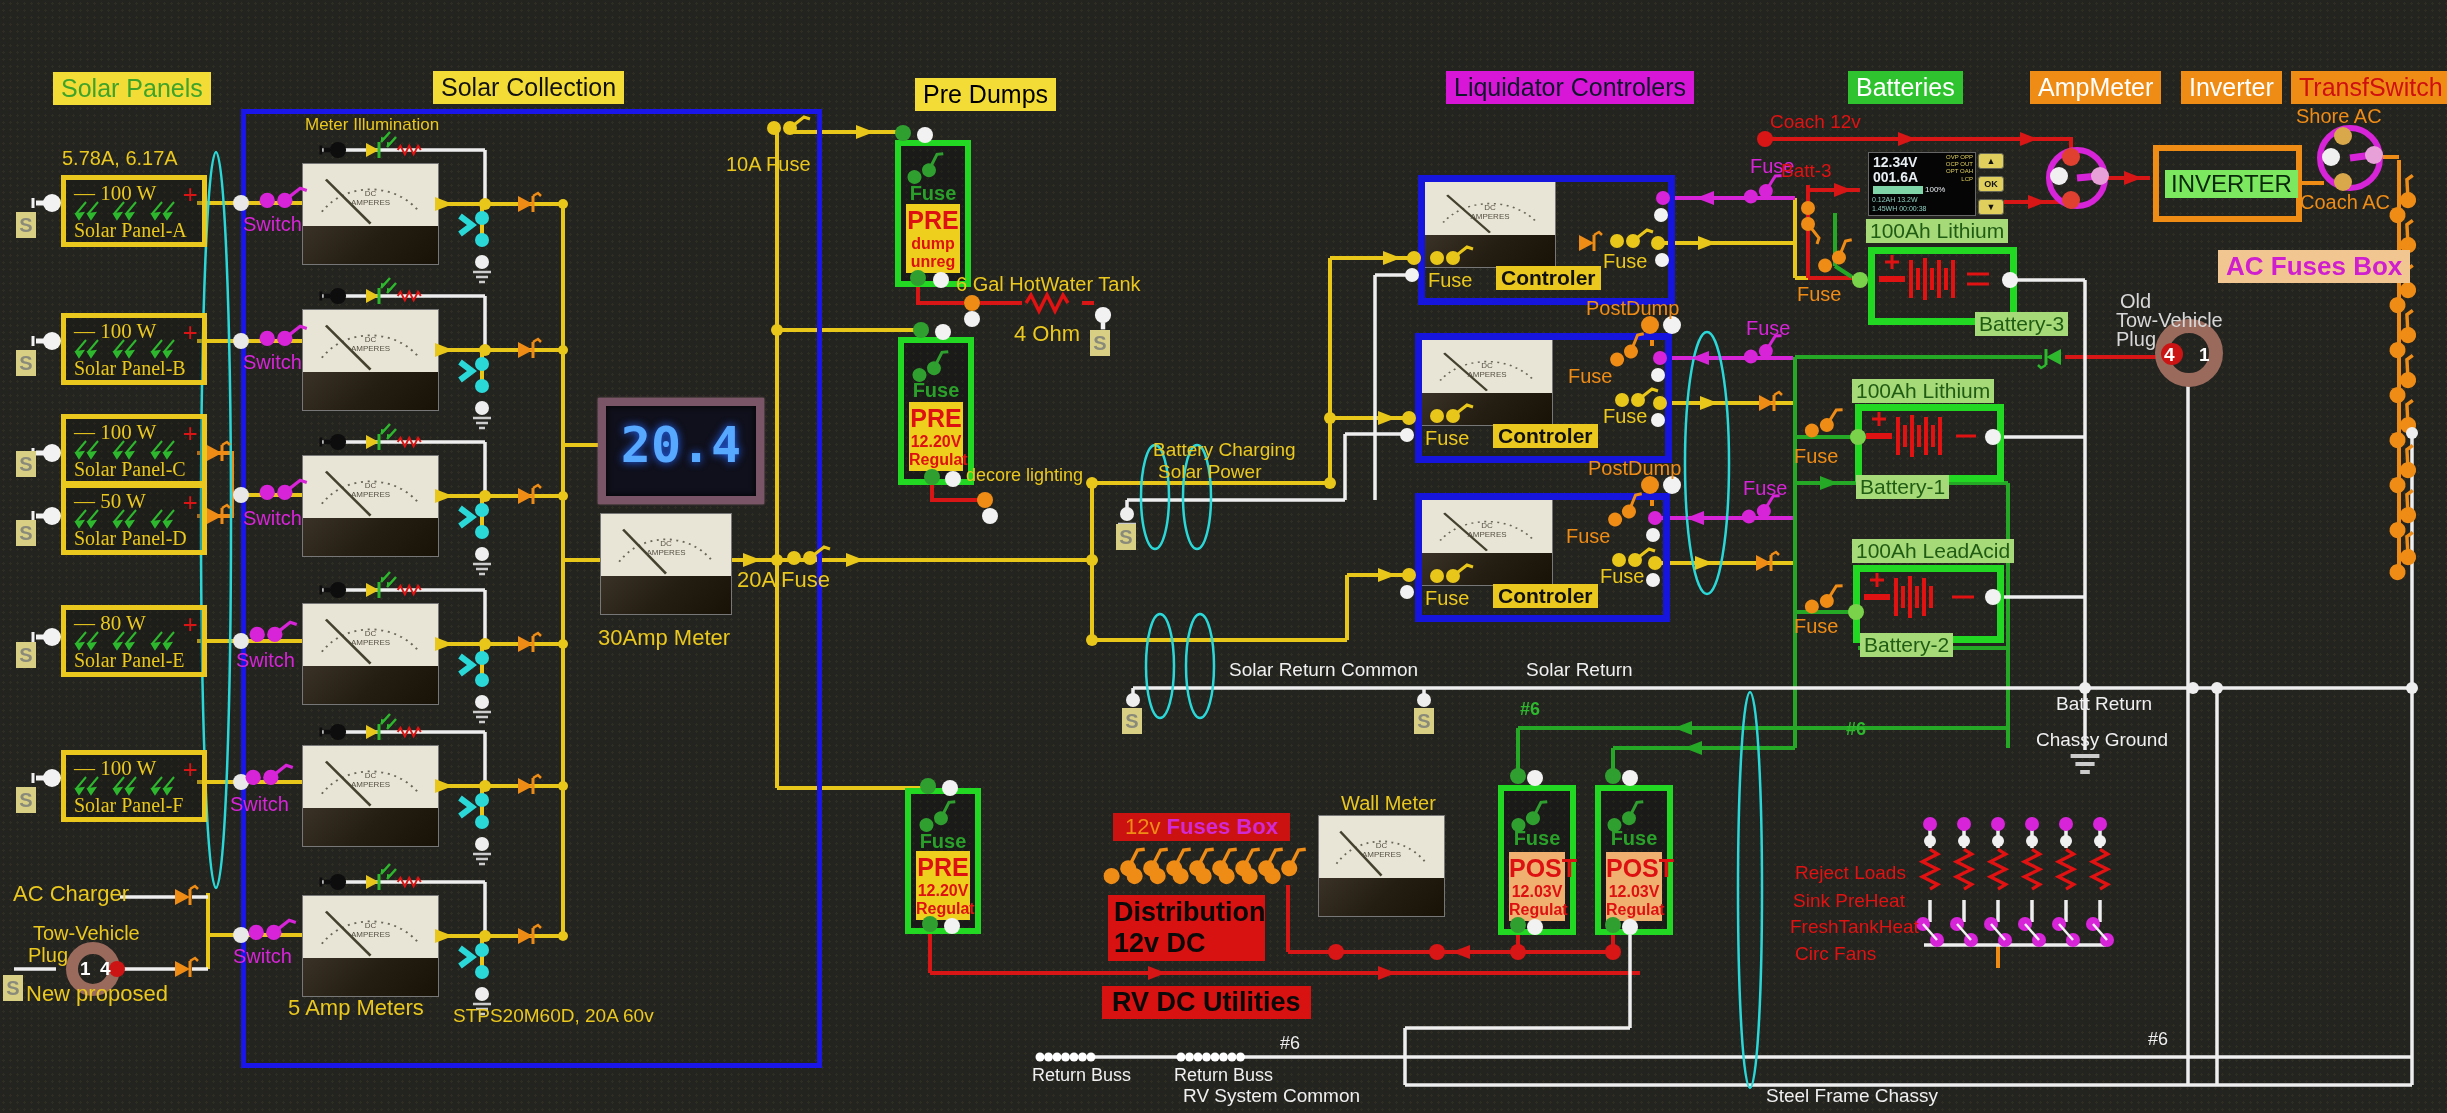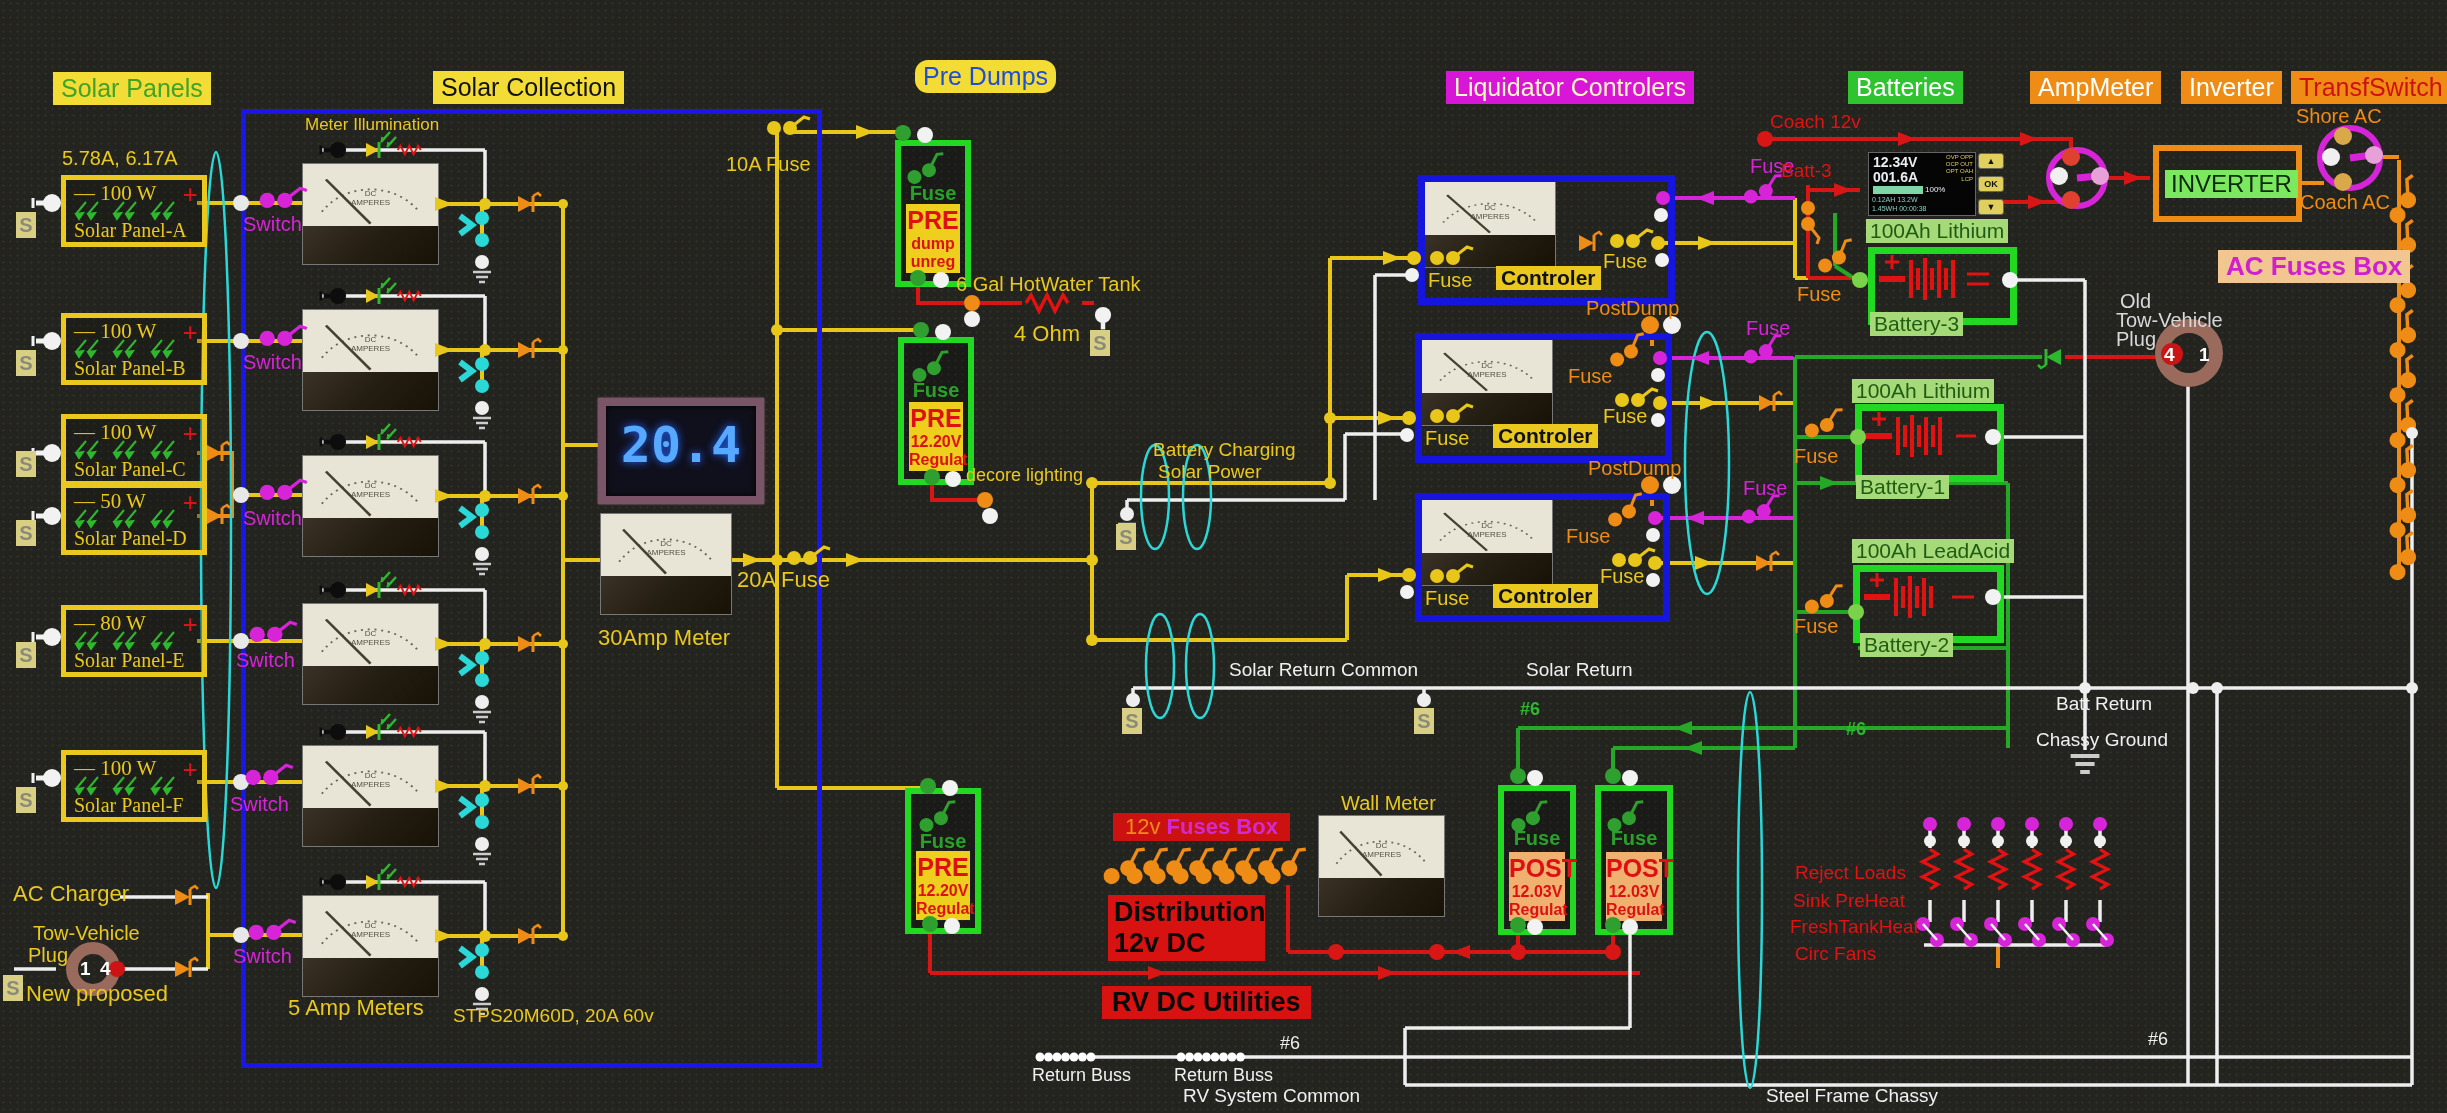--- a/index.html
+++ b/index.html
@@ -11,22 +11,22 @@
   svg.layer{position:absolute;left:0;top:0;pointer-events:none;}
   #wires{z-index:1;} #icons{z-index:3;}
   .lbl{position:absolute;white-space:nowrap;z-index:4;line-height:1.05;}
   .ylw{color:#eac81e}.wht{color:#f0f0f0}.redt{color:#e01212}
   .org{color:#ef8c16}.mag{color:#d824d8}.grnb{color:#2db82d;font-weight:bold}
   .f17{font-size:17px}.f18{font-size:18px}.f19{font-size:19px}.f20{font-size:20px}.f22{font-size:22px}
   .t-title{left:760px;top:14px;background:#f2dc35;color:#111;font-size:38px;font-weight:600;padding:2px 30px 4px 12px;z-index:4;}
   .sec{position:absolute;z-index:4;padding:2px 8px;font-size:25px;margin-left:28px;}
   .sec-sp{left:25px;top:72px;background:#f2dc35;color:#3fa32a;}
   .sec-sc{left:405px;top:71px;background:#f2dc35;color:#111;}
-  .sec-pd{left:887px;top:60px;background:#f2dc35;color:#1d4ed8;border-radius:13px;}
-  .sec-lq{left:1418px;top:71px;background:#d816d8;color:#fef9c3;}
+  .sec-pd{left:887px;top:78px;background:#f2dc35;color:#000000;}
+  .sec-lq{left:1418px;top:71px;background:#d816d8;color:#0f172a;}
   .sec-bt{left:1820px;top:71px;background:#2fc42f;color:#fff;}
   .sec-am{left:2002px;top:71px;background:#ef8c16;color:#fff;}
   .sec-inv{left:2153px;top:71px;background:#ef8c16;color:#fff;}
   .sec-ts{left:2263px;top:71px;background:#ef8c16;color:#cf1010;}
   .panel{position:absolute;width:136px;height:62px;border:5px solid #eac81e;z-index:2;
     font-family:"Liberation Serif",serif;background:rgba(10,10,8,.25);}
   .p-watt{position:absolute;left:8px;top:1px;color:#eac81e;font-size:21px;}
   .p-plus{position:absolute;right:4px;top:0px;color:#d81414;font-size:27px;font-weight:bold;}
   .p-name{position:absolute;left:8px;bottom:0px;color:#eac81e;font-size:20px;}
   .p-sun{position:absolute;left:6px;top:20px;width:120px;height:26px;}
@@ -486,21 +486,21 @@
   <div class="batbox" style="left:1868px;top:247px;width:135px;height:64px">
     <svg viewBox="0 0 121 50" width="121" height="50">
         <g stroke="#e01212" fill="none">
       <path d="M10 8 H24 M17 1 V15" stroke-width="3"></path>
           <path d="M4 25 H30" stroke-width="6"></path>
       <path d="M36 6 V44 M43 14 V36 M50 4 V46 M57 14 V36 M64 6 V44 M71 14 V36 M78 6 V44" stroke-width="4"></path>
       <path d="M92 20 H114 M92 30 H114" stroke-width="3"></path>
         </g>
       </svg>
   </div>
-  <div class="batlbl" style="left:1870px;top:312px">Battery-3</div>
+  <div class="batlbl" style="left:1975px;top:312px">Battery-3</div>
 
   <div class="batlbl" style="left:1852px;top:379px">100Ah Lithium</div>
   <div class="batbox" style="left:1855px;top:404px;width:135px;height:64px">
     <svg viewBox="0 0 121 50" width="121" height="50">
         <g stroke="#e01212" fill="none">
       <path d="M10 8 H24 M17 1 V15" stroke-width="3"></path>
           <path d="M4 25 H30" stroke-width="6"></path>
       <path d="M36 6 V44 M43 14 V36 M50 4 V46 M57 14 V36 M64 6 V44 M71 14 V36 M78 6 V44" stroke-width="4"></path>
       <path d="M94 25 H114" stroke-width="3"></path>
         </g>

